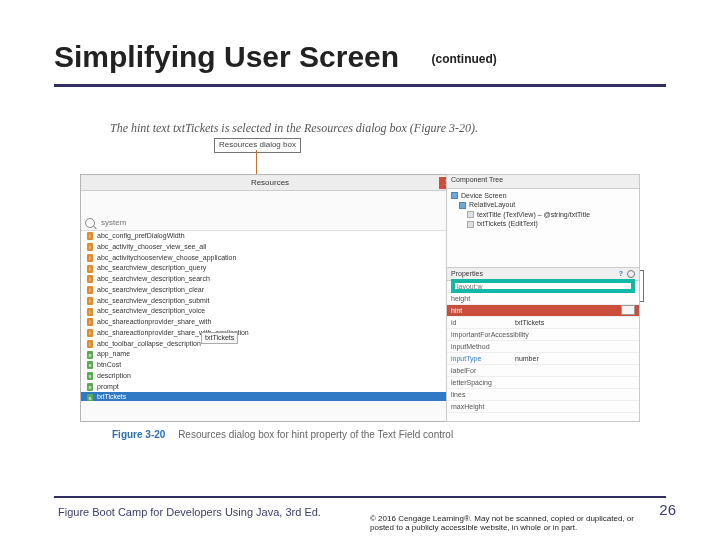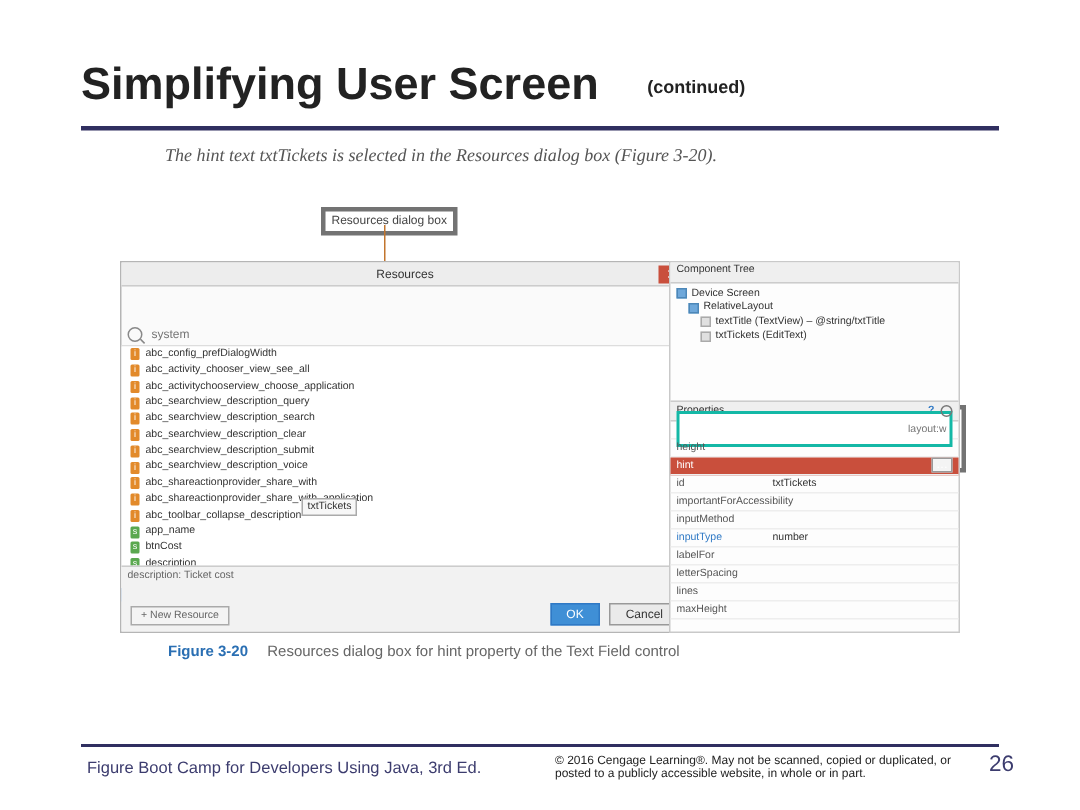--- a/index.html
+++ b/index.html
@@ -32,40 +32,40 @@
     position: absolute;
     top: 84px;
     left: 54px;
     width: 612px;
     height: 3px;
     background: #302f60;
   }
 
   .intro-text {
     position: absolute;
-    top: 96px;
+    top: 121px;
     left: 110px;
     font-family: Georgia, "Times New Roman", serif;
     font-style: italic;
     font-size: 12px;
     color: #555;
   }
 
   .figure-area {
     position: absolute;
     top: 158px;
     left: 80px;
     width: 560px;
     height: 280px;
   }
 
   .callout {
     position: absolute;
     background: #fff;
-    border: 3px solid #737373;
+    border: 1px solid #737373;
     font-size: 8px;
     color: #444;
     padding: 2px 4px;
     line-height: 1.1;
     white-space: nowrap;
   }
   .callout-line {
     position: absolute;
     background: #c2752d;
   }
@@ -288,25 +288,24 @@
     margin-left: auto;
     width: 14px; height: 10px;
     border: 1px solid #999;
     background: #f4f4f4;
     font-size: 8px;
     line-height: 8px;
     text-align: center;
   }
   .prop-row input {
     flex: 1;
-    border: 2px solid #14b8a6;
-    font-size: 7px;
-    height: 24px;
+    border: 4px solid #14b8a6;
+    font-size: 7px;
+    height: 14px;
     padding: 0 2px;
-    text-align: right;
   }
 
   .figcap {
     position: absolute;
     bottom: -2px;
     left: 0;
     font-size: 10px;
     color: #666;
     padding-left: 32px;
   }
@@ -327,21 +326,21 @@
   }
   .footer-left {
     position: absolute;
     bottom: 22px;
     left: 58px;
     font-size: 11px;
     color: #3c3c6e;
   }
   .footer-right {
     position: absolute;
-    bottom: 20px;
+    bottom: 8px;
     left: 370px;
     width: 270px;
     font-size: 8px;
     color: #222;
     line-height: 1.15;
   }
   .page-number {
     position: absolute;
     bottom: 22px;
     right: 44px;
@@ -448,28 +447,20 @@
           <span>prompt</span>
         </div>
         <div class="res-item selected">
           <span class="type-tag type-s">s</span>
           <span>txtTickets</span>
         </div>
       </div>
 
     <div class="res-small-box" style="top:157px; left:120px;">txtTickets</div>
 
-    <div class="dialog-bottom">
-      <div>description: Ticket cost</div>
-      <div class="new-resource-btn">+ New Resource</div>
-      <div class="dialog-buttons">
-        <div class="dlg-btn primary">OK</div>
-        <div class="dlg-btn">Cancel</div>
-      </div>
-    </div>
   </div>
 
   <div class="right-pane">
     <div class="pane-title">Component Tree</div>
     <div class="tree">
       <div class="tree-row">
           <span class="tree-ico"></span>
           <span>Device Screen</span>
         </div>
       <div class="tree-row l1">

